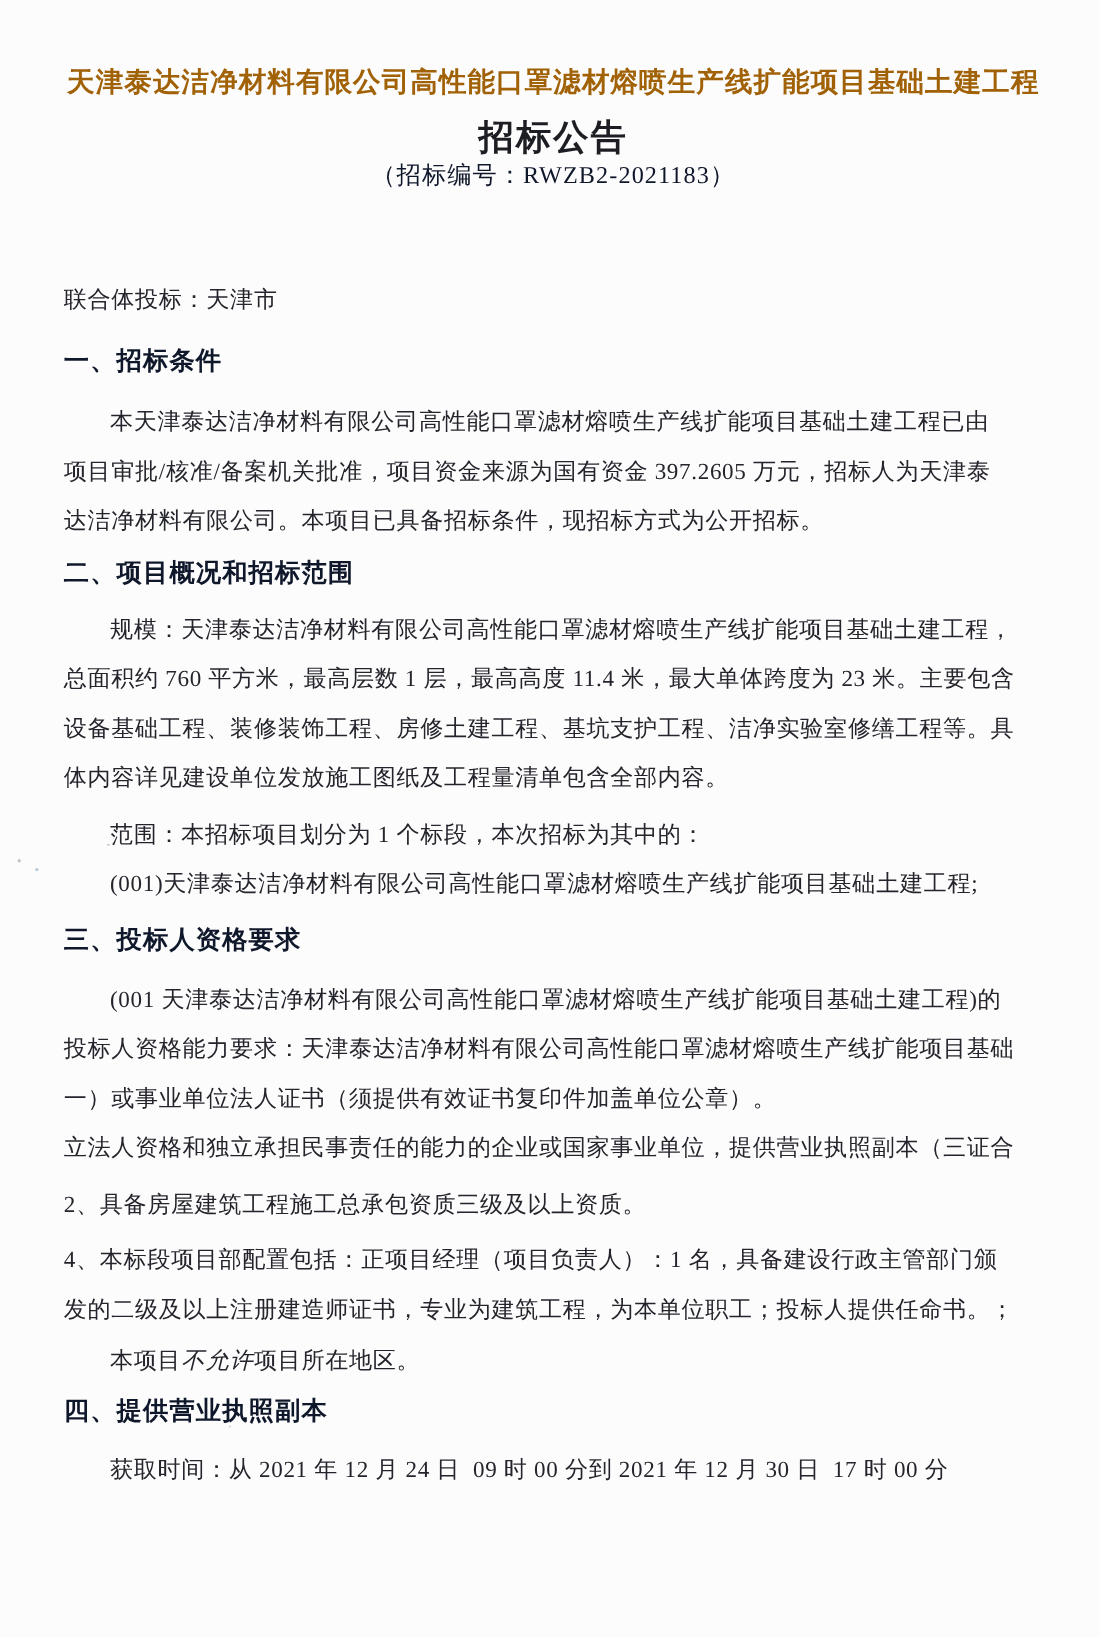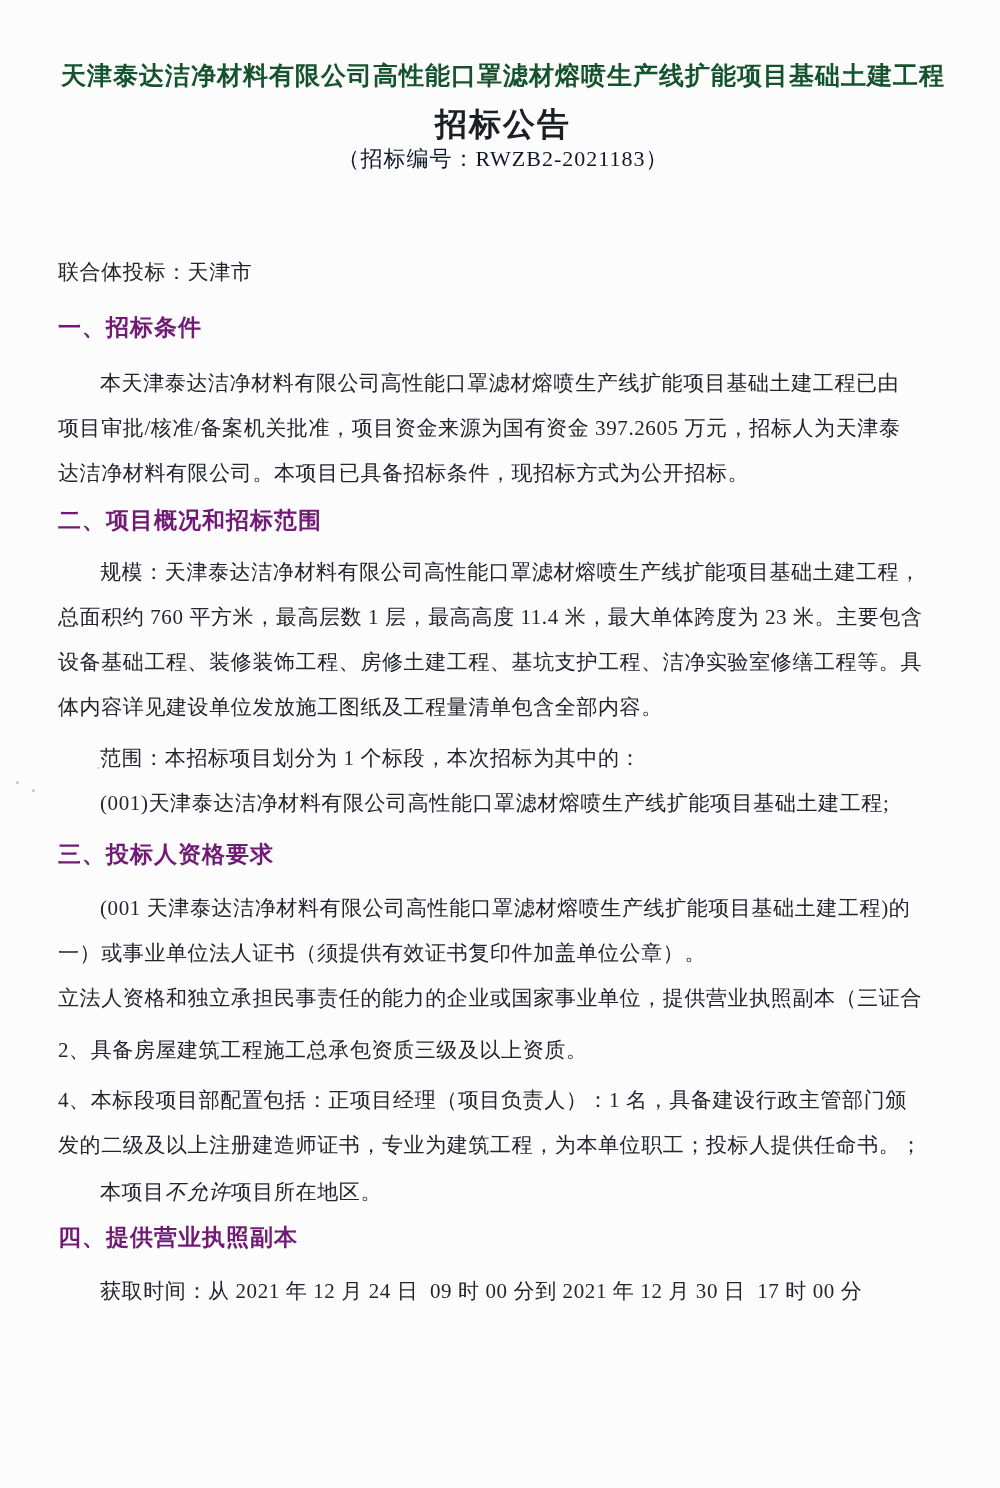--- a/index.html
+++ b/index.html
@@ -7,36 +7,36 @@
   body {
     background:#fcfcfc;
     font-family:"Liberation Serif","DejaVu Serif",serif;
     color:#24252c;
     position:relative;
   }
   .page { padding:58px 52px 0 58px; }
 
   .title-line1 {
     font-size:25px; font-weight:bold; text-align:center;
-    line-height:36px; letter-spacing:1px; color:#14532d;
+    line-height:36px; letter-spacing:1px; color:#a16207;
   }
   .title-line2 {
     font-size:32px; font-weight:bold; text-align:center;
     line-height:36px; margin-top:12px; letter-spacing:2px; color:#1d1e24;
   }
   .tender-no {
     font-size:22px; text-align:center; line-height:34px; margin-top:0;
     letter-spacing:1px; color:#0f172a;
   }
   .region-line {
     font-size:21px; line-height:34px; margin-top:74px; letter-spacing:0.5px;
   }
   .sec-heading {
     font-family:"Liberation Sans","DejaVu Sans",sans-serif;
-    font-size:23px; font-weight:bold; color:#701a75;
+    font-size:23px; font-weight:bold; color:#0f172a;
     line-height:36px; letter-spacing:1px;
   }
   .line {
     font-size:21px; line-height:45px; letter-spacing:0.6px;
     white-space:pre; color:#24252c;
   }
   .indent { padding-left:42px; }
 
   #sec1-heading { margin-top:14px; }
   #sec1-body   { margin-top:16px; }
@@ -84,20 +84,21 @@
     <div class="line">总面积约 760 平方米，最高层数 1 层，最高高度 11.4 米，最大单体跨度为 23 米。主要包含</div>
     <div class="line">设备基础工程、装修装饰工程、房修土建工程、基坑支护工程、洁净实验室修缮工程等。具</div>
     <div class="line">体内容详见建设单位发放施工图纸及工程量清单包含全部内容。</div>
   </div>
   <div id="sec2-range" class="line indent">范围：本招标项目划分为 1 个标段，本次招标为其中的：</div>
   <div class="line indent">(001)天津泰达洁净材料有限公司高性能口罩滤材熔喷生产线扩能项目基础土建工程;</div>
 
   <div id="sec3-heading" class="sec-heading">三、投标人资格要求</div>
   <div id="sec3-body">
     <div class="line indent">(001 天津泰达洁净材料有限公司高性能口罩滤材熔喷生产线扩能项目基础土建工程)的</div>
+    <div class="line">投标人资格能力要求：天津泰达洁净材料有限公司高性能口罩滤材熔喷生产线扩能项目基础</div>
     <div class="line">一）或事业单位法人证书（须提供有效证书复印件加盖单位公章）。</div>
     <div class="line">立法人资格和独立承担民事责任的能力的企业或国家事业单位，提供营业执照副本（三证合</div>
   </div>
   <div id="sec3-item2" class="line">2、具备房屋建筑工程施工总承包资质三级及以上资质。</div>
   <div id="sec3-item4">
     <div class="line">4、本标段项目部配置包括：正项目经理（项目负责人）：1 名，具备建设行政主管部门颁</div>
     <div class="line">发的二级及以上注册建造师证书，专业为建筑工程，为本单位职工；投标人提供任命书。；</div>
   </div>
   <div id="sec3-noconsortium" class="line indent"><span>本项目</span><span class="italic-part">不允许</span><span>项目所在地区。</span></div>
 

